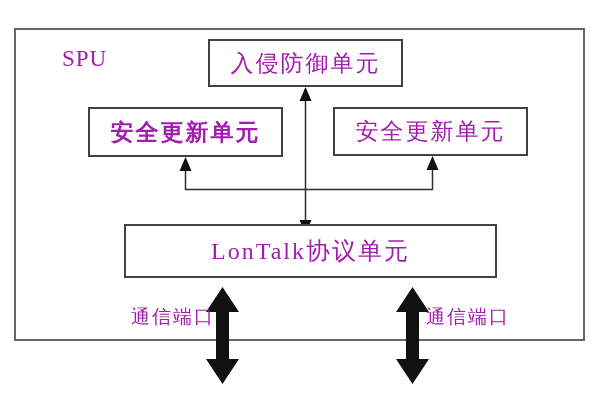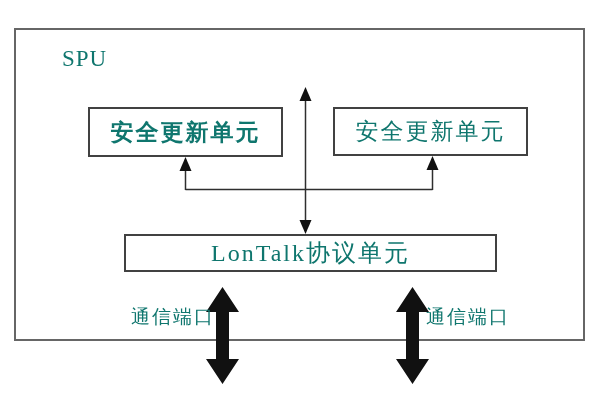--- a/index.html
+++ b/index.html
@@ -2,21 +2,21 @@
 <html><head>
 <meta charset="utf-8">
 <style>
   html, body { margin: 0; padding: 0; background: #fff; }
   .canvas {
     position: relative;
     width: 600px;
     height: 400px;
     background: #ffffff;
     font-family: "Liberation Serif", "DejaVu Serif", serif;
-    color: #0f766e;
+    color: #a21caf;
     overflow: hidden;
   }
   .outer-box {
     position: absolute;
     left: 14px; top: 28px;
     width: 571px; height: 313px;
     border: 2px solid #666666;
     box-sizing: border-box;
     background: #ffffff;
   }
@@ -35,21 +35,21 @@
     display: flex;
     align-items: center;
     justify-content: center;
     font-size: 23px;
     letter-spacing: 2px;
     white-space: nowrap;
   }
   .node-intrusion { left: 208px; top: 39px;  width: 195px; height: 48px; }
   .node-update    { left: 88px;  top: 107px; width: 195px; height: 50px; font-weight: bold; }
   .node-key       { left: 333px; top: 107px; width: 195px; height: 49px; }
-  .node-lontalk   { left: 124px; top: 234px; width: 373px; height: 38px; font-size: 24px; }
+  .node-lontalk   { left: 124px; top: 224px; width: 373px; height: 54px; font-size: 24px; }
   .spu-label {
     position: absolute;
     left: 62px; top: 46px;
     font-size: 23px;
     letter-spacing: 1px;
   }
   .port-label {
     position: absolute;
     top: 304px;
     font-size: 19px;
@@ -82,20 +82,23 @@
       <polygon points="432.5,156 438.5,170 426.5,170" fill="#111111"></polygon>
     </g>
 
     <polygon points="222.5,287 239,312 229,312 229,359 239,359 222.5,384 206,359 216,359 216,312 206,312" fill="#111111"></polygon>
 
     <polygon points="412.5,287 429,312 419,312 419,359 429,359 412.5,384 396,359 406,359 406,312 396,312" fill="#111111"></polygon>
   </svg>
 
   <div class="spu-label">SPU</div>
 
+  <div class="node node-intrusion">
+    <span>入侵防御单元</span>
+  </div>
   <div class="node node-update">
     <span>安全更新单元</span>
   </div>
   <div class="node node-key">
     <span>安全更新单元</span>
   </div>
   <div class="node node-lontalk">
     <span>LonTalk协议单元</span>
   </div>
 

